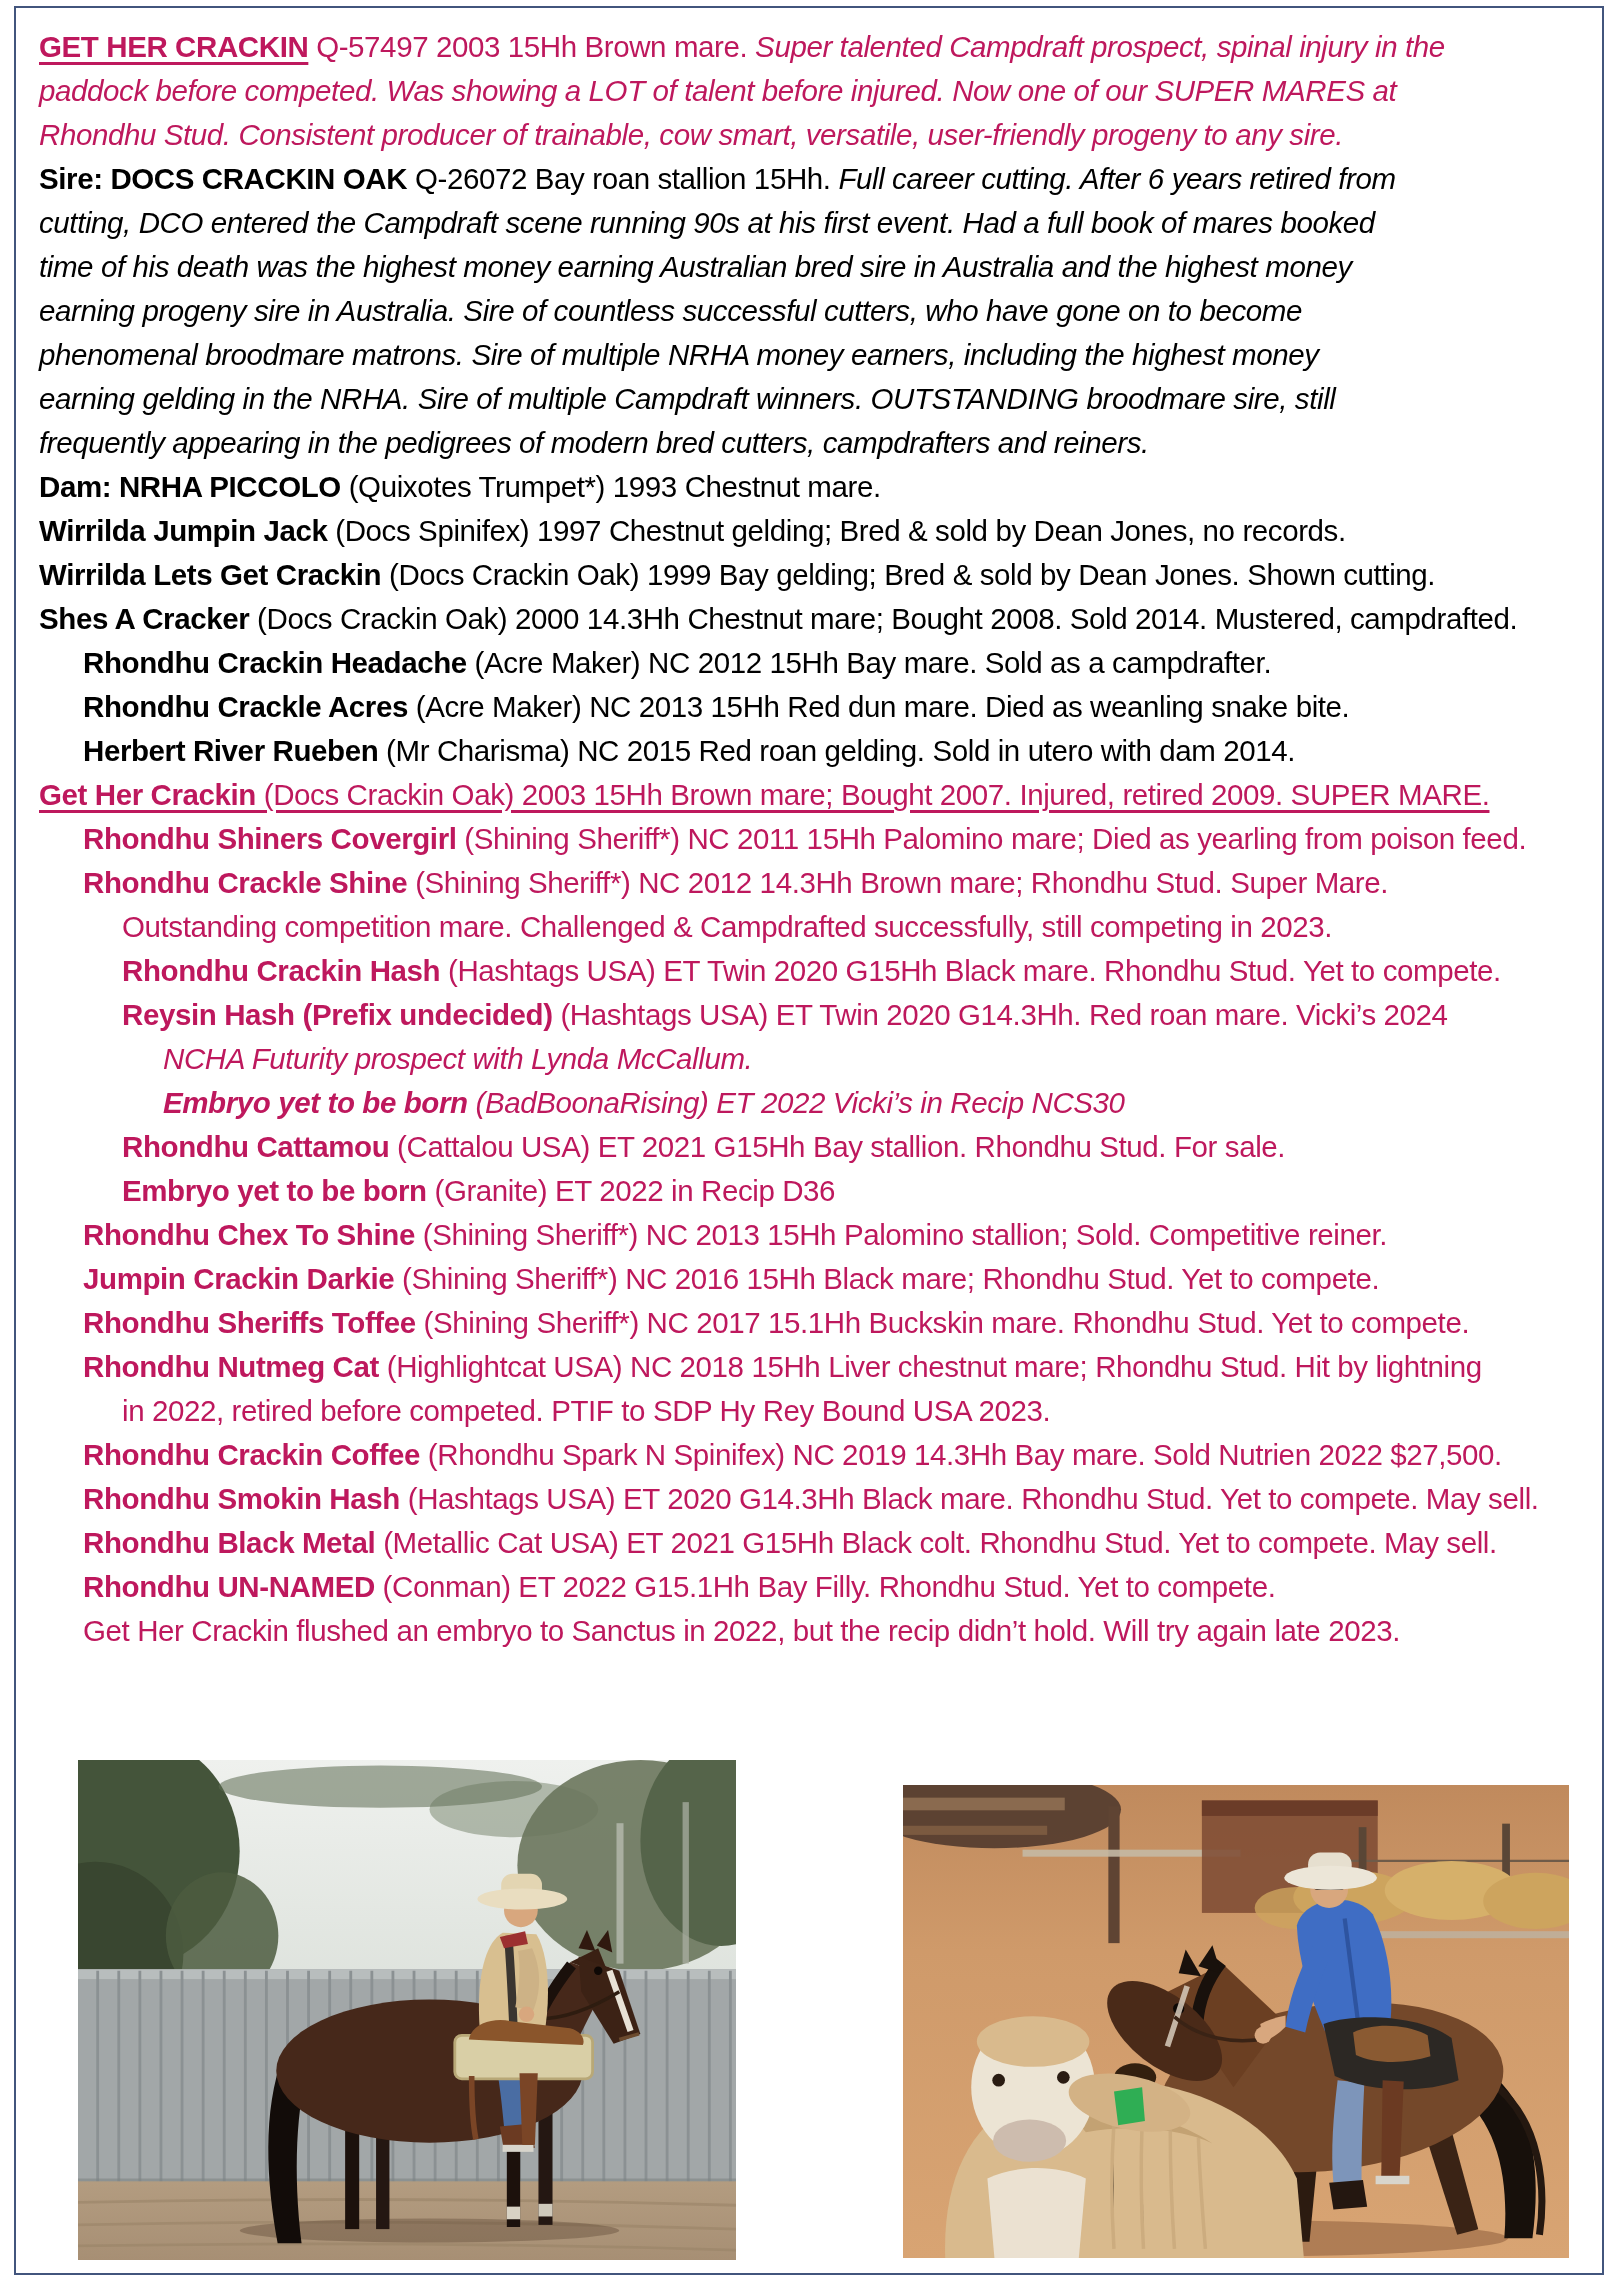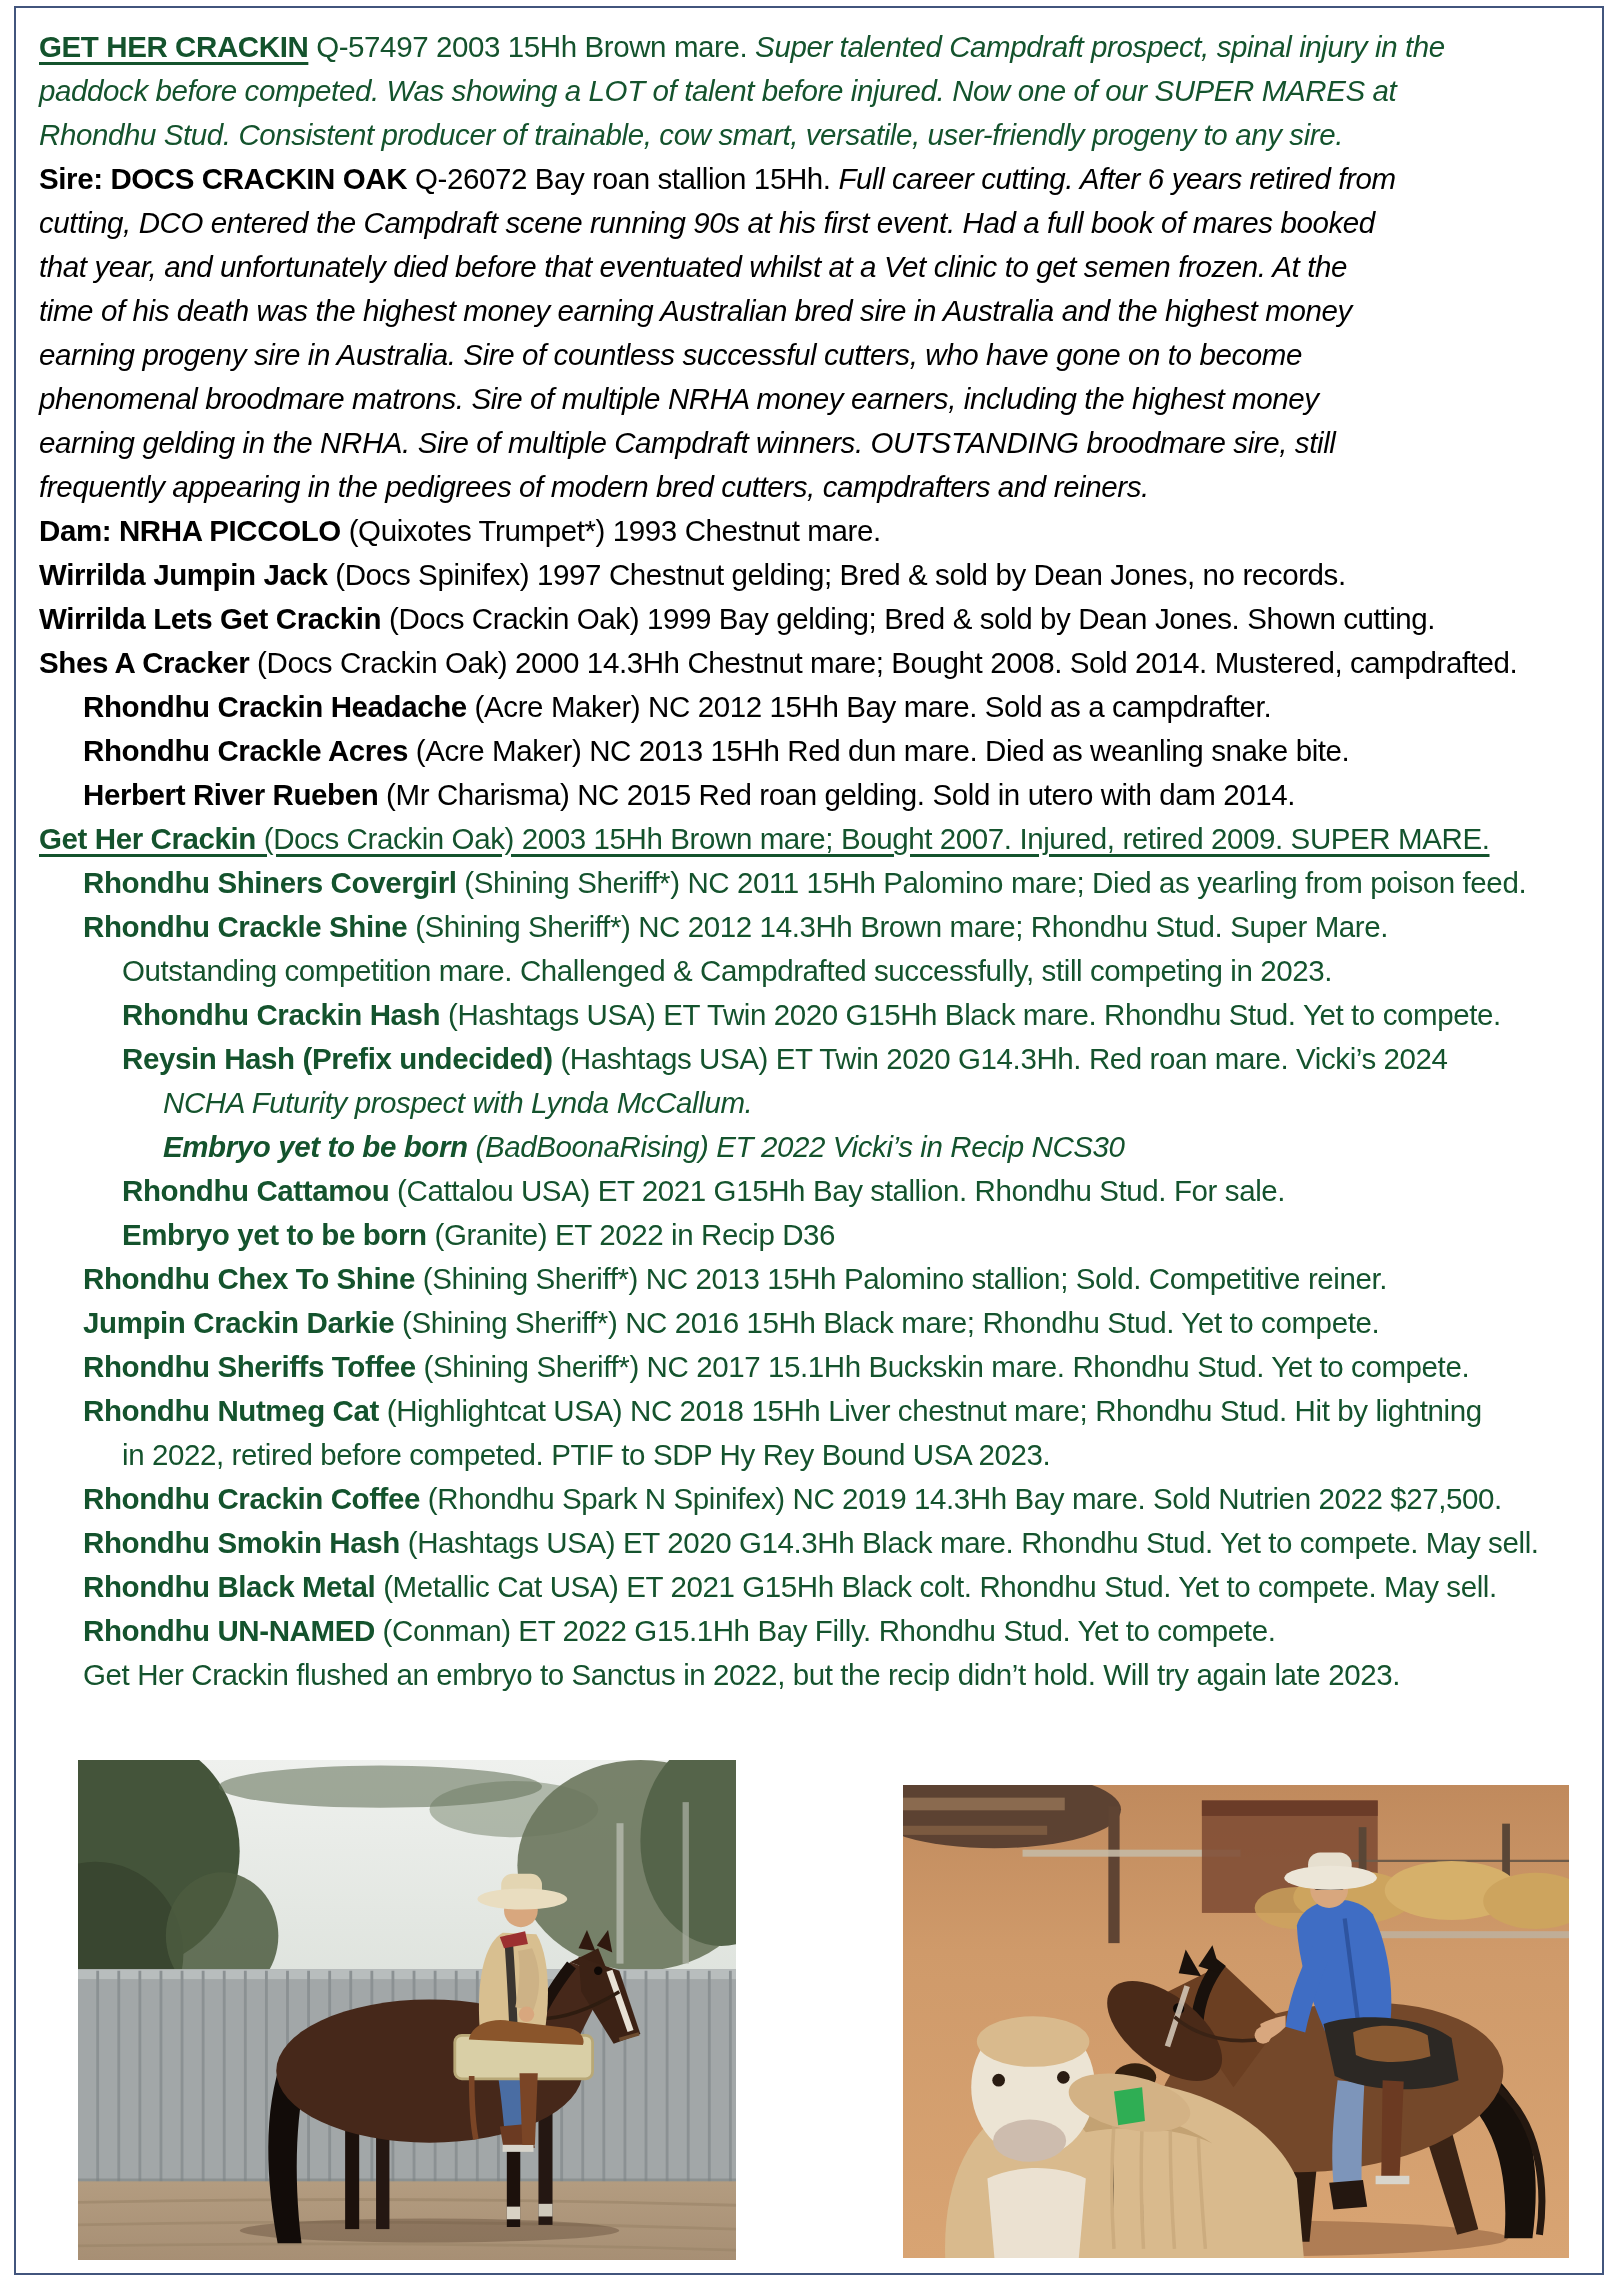--- a/index.html
+++ b/index.html
@@ -1,20 +1,20 @@
 <!DOCTYPE html>
 <html style="font-size:11.2px"><head>
 <meta charset="utf-8">
 <style>
   html,body{margin:0;padding:0;background:#ffffff;}
   body{width:1623px;height:2284px;position:relative;font-family:"Liberation Sans",sans-serif;}
   .page-border{position:absolute;left:14px;top:5.6px;width:1590px;height:2269px;border:2.1px solid #42557d;box-sizing:border-box;}
   .doc{position:absolute;left:39px;top:25px;width:1557px;}
   .doc-line{font-size:29.5px;line-height:44px;letter-spacing:-0.4px;white-space:nowrap;color:#000;}
-  .doc-line.blue{color:#14532d;}
+  .doc-line.blue{color:#be185d;}
   .doc-line .b{font-weight:bold;}
   .doc-line .i{font-style:italic;}
   .doc-line .u{text-decoration:underline;text-decoration-thickness:2.8px;text-underline-offset:4.9px;}
   .ind0{padding-left:0;}
   .ind1{padding-left:44px;}
   .ind2{padding-left:83px;}
   .ind3{padding-left:124px;font-style:italic;}
   .photo{position:absolute;overflow:hidden;}
   .photo svg{display:block;width:100%;height:100%;}
   #photo-left{left:78px;top:1760px;width:658px;height:500px;}
@@ -24,21 +24,20 @@
 <body>
 
 <div class="page-border"></div>
 
 <div class="doc">
     <div class="doc-line ind0 blue"><span class="b u">GET HER CRACKIN</span><span> Q-57497 2003 15Hh Brown mare. </span><span class="i">Super talented Campdraft prospect, spinal injury in the</span></div>
     <div class="doc-line ind0 blue"><span class="i">paddock before competed. Was showing a LOT of talent before injured. Now one of our SUPER MARES at</span></div>
     <div class="doc-line ind0 blue"><span class="i">Rhondhu Stud. Consistent producer of trainable, cow smart, versatile, user-friendly progeny to any sire.</span></div>
     <div class="doc-line ind0 black"><span class="b">Sire: DOCS CRACKIN OAK</span><span> Q-26072 Bay roan stallion 15Hh. </span><span class="i">Full career cutting. After 6 years retired from</span></div>
     <div class="doc-line ind0 black"><span class="i">cutting, DCO entered the Campdraft scene running 90s at his first event. Had a full book of mares booked</span></div>
-    <div class="doc-line ind0 black"><span class="i">that year, and unfortunately died before that eventuated whilst at a Vet clinic to get semen frozen. At the</span></div>
     <div class="doc-line ind0 black"><span class="i">time of his death was the highest money earning Australian bred sire in Australia and the highest money</span></div>
     <div class="doc-line ind0 black"><span class="i">earning progeny sire in Australia. Sire of countless successful cutters, who have gone on to become</span></div>
     <div class="doc-line ind0 black"><span class="i">phenomenal broodmare matrons. Sire of multiple NRHA money earners, including the highest money</span></div>
     <div class="doc-line ind0 black"><span class="i">earning gelding in the NRHA. Sire of multiple Campdraft winners. OUTSTANDING broodmare sire, still</span></div>
     <div class="doc-line ind0 black"><span class="i">frequently appearing in the pedigrees of modern bred cutters, campdrafters and reiners.</span></div>
     <div class="doc-line ind0 black"><span class="b">Dam: NRHA PICCOLO</span><span> (Quixotes Trumpet*) 1993 Chestnut mare.</span></div>
     <div class="doc-line ind0 black"><span class="b">Wirrilda Jumpin Jack</span><span> (Docs Spinifex) 1997 Chestnut gelding; Bred &amp; sold by Dean Jones, no records.</span></div>
     <div class="doc-line ind0 black"><span class="b">Wirrilda Lets Get Crackin</span><span> (Docs Crackin Oak) 1999 Bay gelding; Bred &amp; sold by Dean Jones. Shown cutting.</span></div>
     <div class="doc-line ind0 black"><span class="b">Shes A Cracker</span><span> (Docs Crackin Oak) 2000 14.3Hh Chestnut mare; Bought 2008. Sold 2014. Mustered, campdrafted.</span></div>
     <div class="doc-line ind1 black"><span class="b">Rhondhu Crackin Headache</span><span> (Acre Maker) NC 2012 15Hh Bay mare. Sold as a campdrafter.</span></div>

